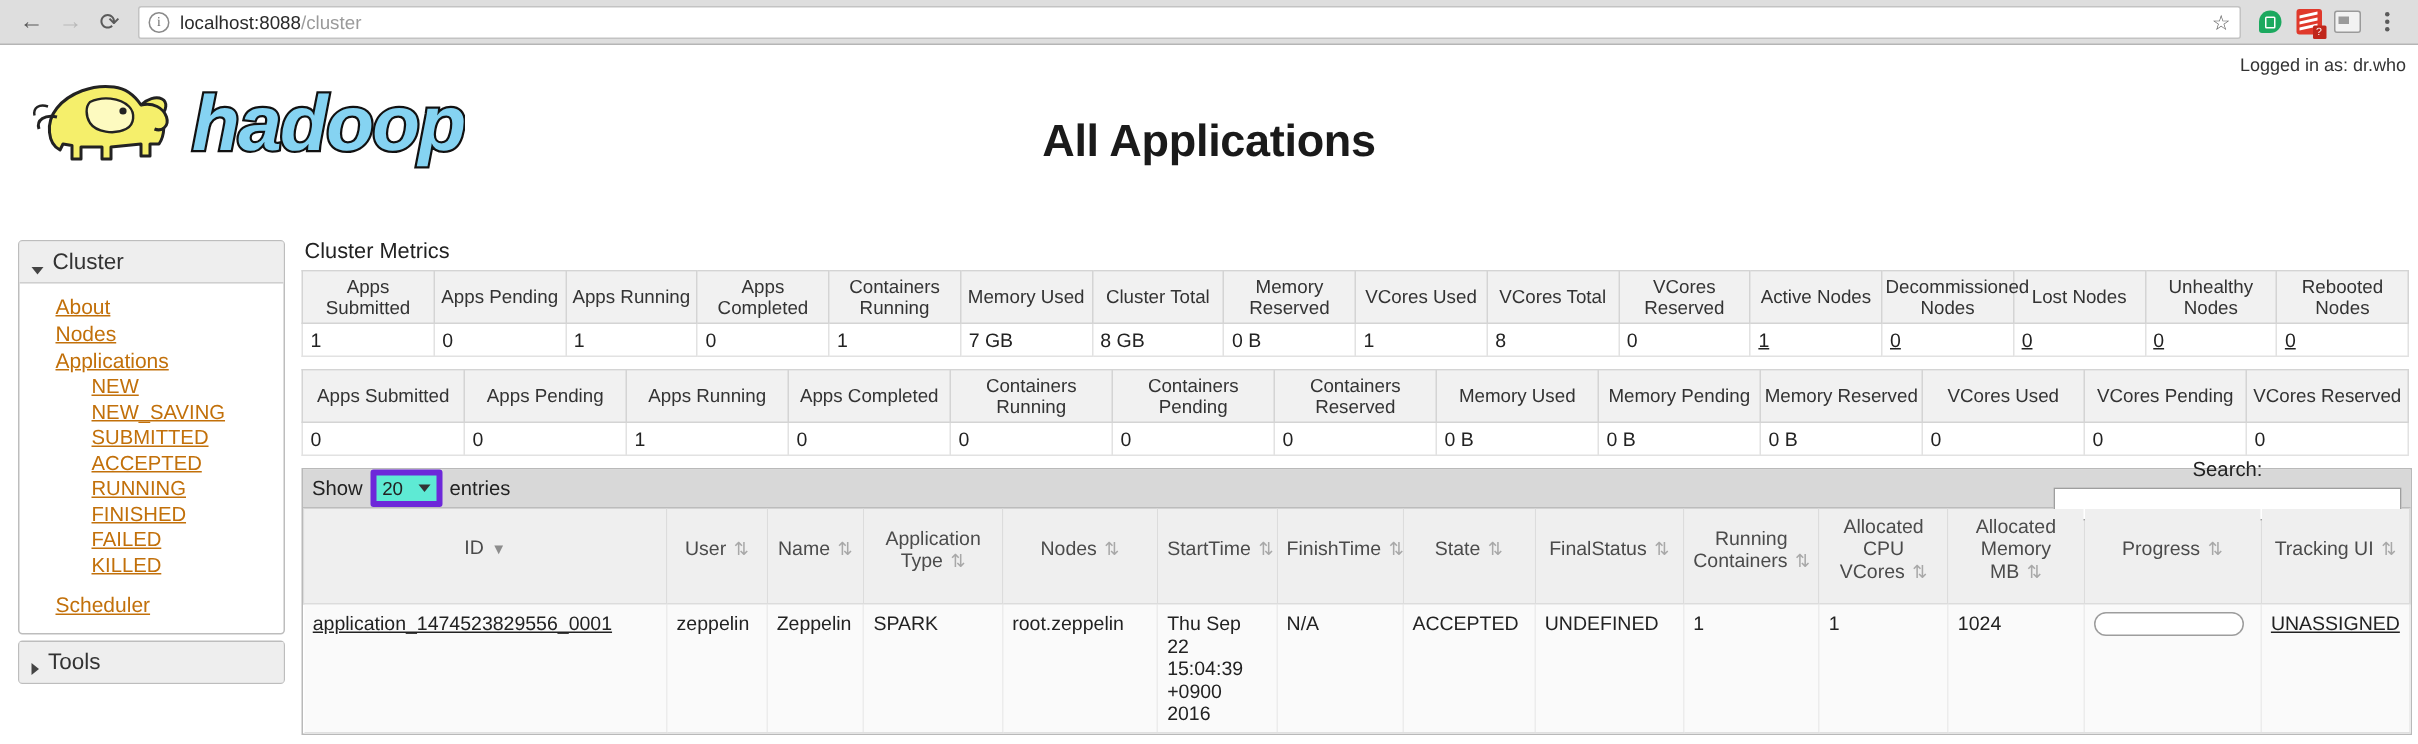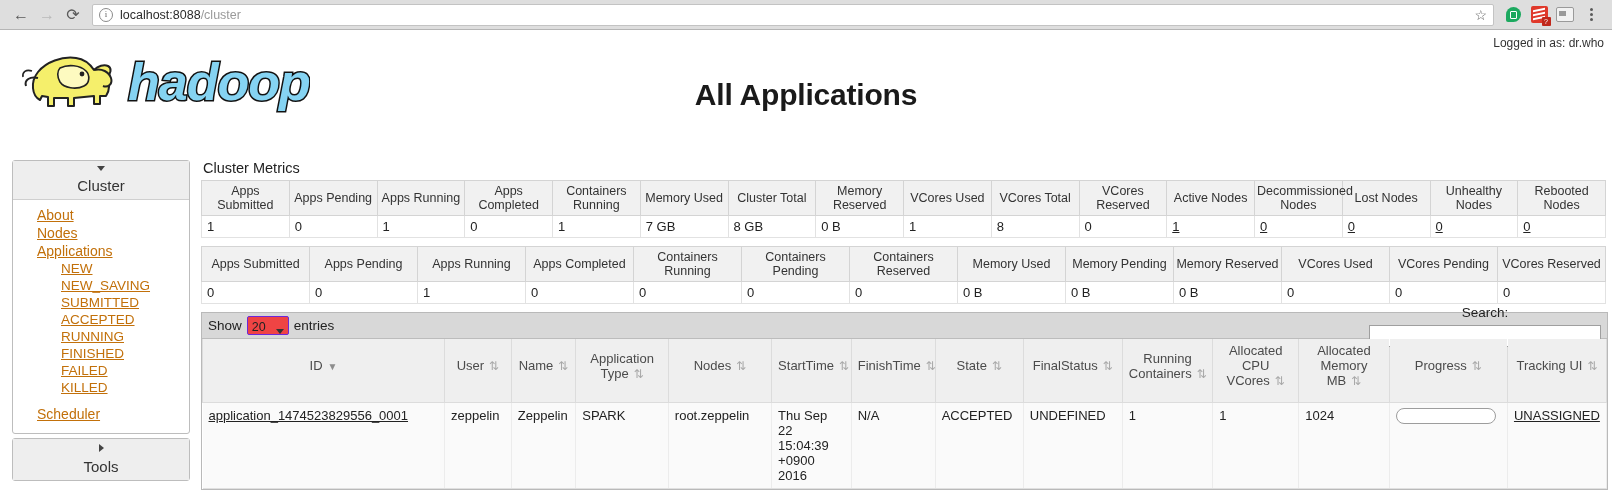--- a/index.html
+++ b/index.html
@@ -112,21 +112,21 @@
     background: #fff;
     border-radius: 3px;
     margin-bottom: 4px;
   }
   .panel-head {
     background: #eeeeee;
     padding: 5px 8px;
     font-size: 15px;
     color: #333;
     border-bottom: 1px solid #cfcfcf;
-    display: flex; align-items: center; gap: 6px; flex-direction: column;
+    display: flex; align-items: flex-end; gap: 6px;
   }
   .panel.collapsed .panel-head { border-bottom: none; }
   .caret-down { width:0;height:0;border-left:4px solid transparent;border-right:4px solid transparent;border-top:5px solid #444;}
   .caret-right { width:0;height:0;border-top:4px solid transparent;border-bottom:4px solid transparent;border-left:5px solid #444;}
   .panel-body { padding: 6px 0 10px 0; }
   .nav-link {
     display: block;
     color: #c2700a;
     text-decoration: underline;
     padding: 1px 0 1px 24px;
@@ -181,26 +181,26 @@
     background: #d8d8d8;
     border-bottom: 1px solid #bcbcbc;
     height: 26px;
     display: flex; align-items: center;
     padding: 0 6px;
     box-sizing: border-box;
     font-size: 13.5px; color: #222;
   }
   .length-ctl { display: flex; align-items: center; gap: 5px; }
   .sel {
-    background: #ef4444;
-    border: 1px solid #6d28d9;
+    background: #5eead4;
+    border: 4px solid #6d28d9;
     border-radius: 2px;
     padding: 0px 4px;
     font-size: 12.5px;
-    display: flex; align-items: flex-end; gap: 10px;
+    display: flex; align-items: center; gap: 10px;
     height: 17px;
   }
   .sel .tri { width:0;height:0;border-left:4px solid transparent;border-right:4px solid transparent;border-top:5px solid #333;}
   .search-ctl { margin-left: auto; display:flex; align-items:center; gap:5px;flex-direction:column; }
   .search-input {
     width: 226px; height: 18px;
     border: 1px solid #9f9f9f;
     background: #fff;
   }
 

